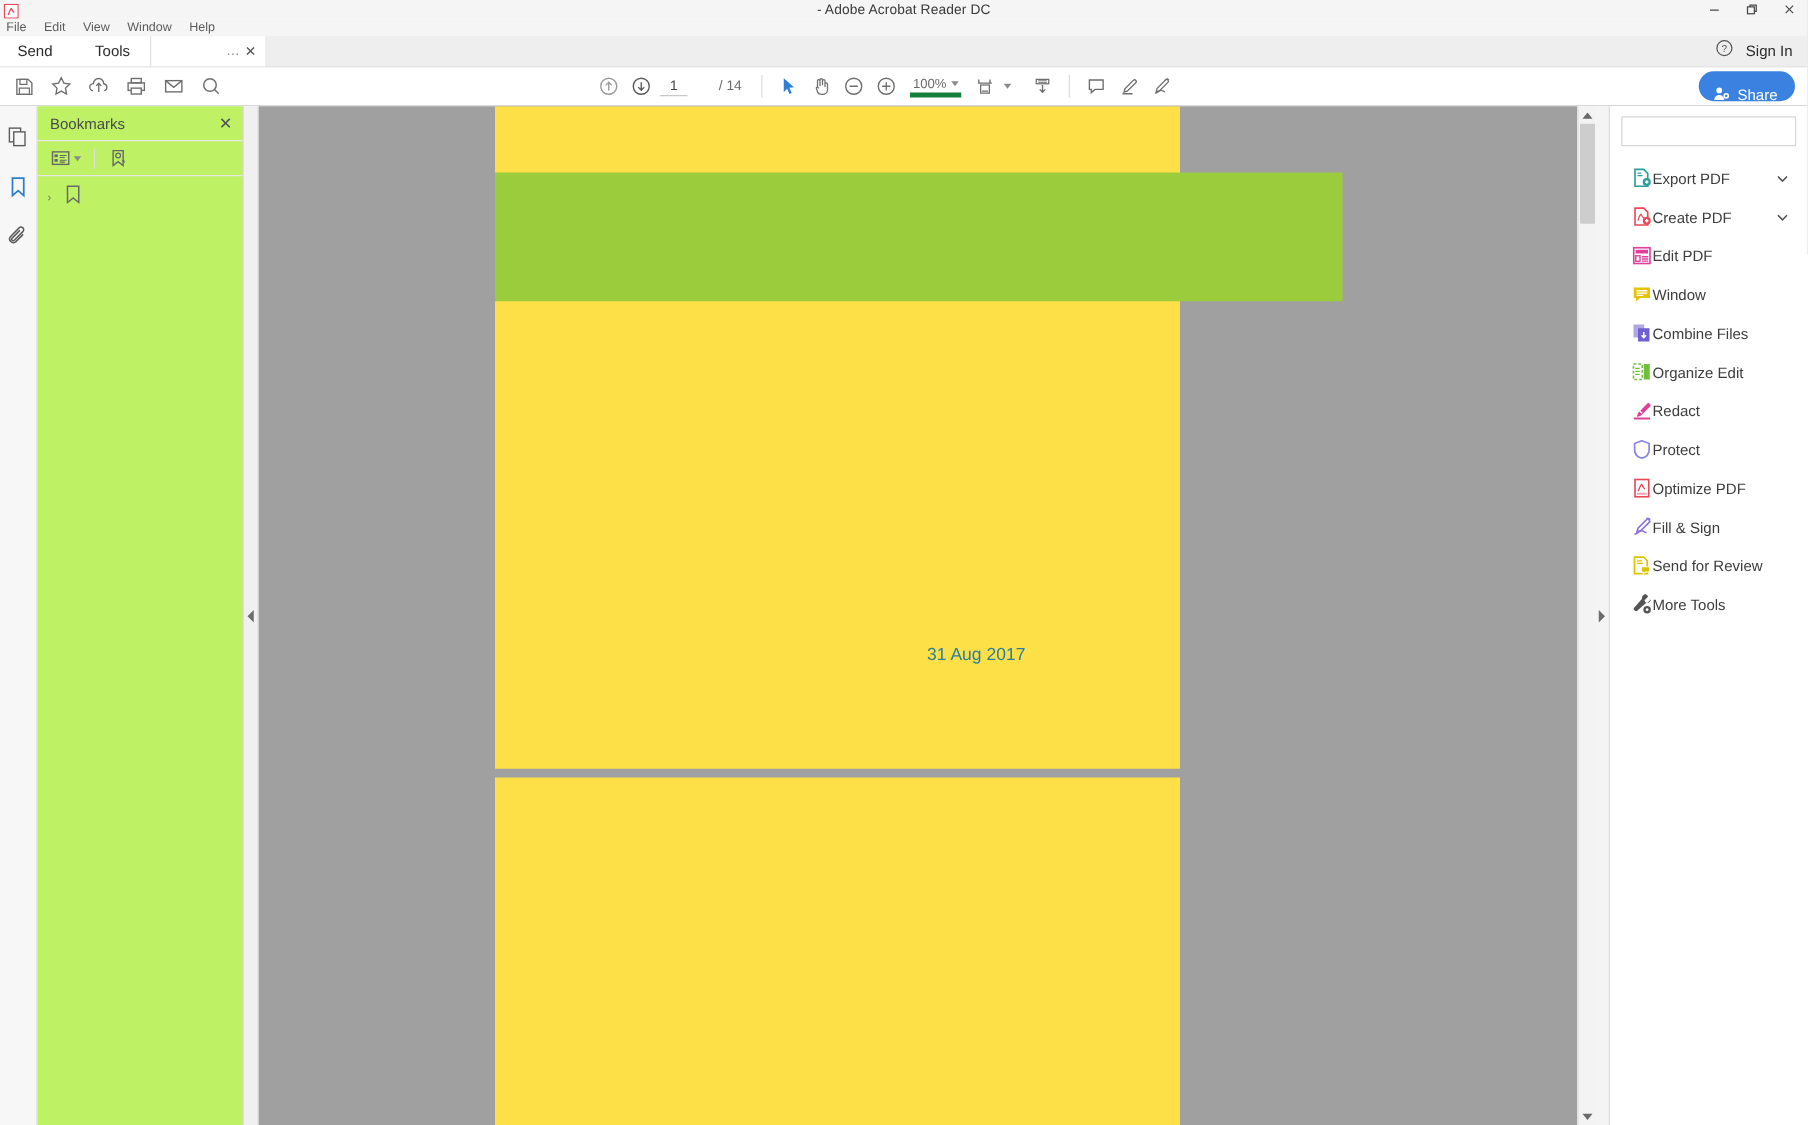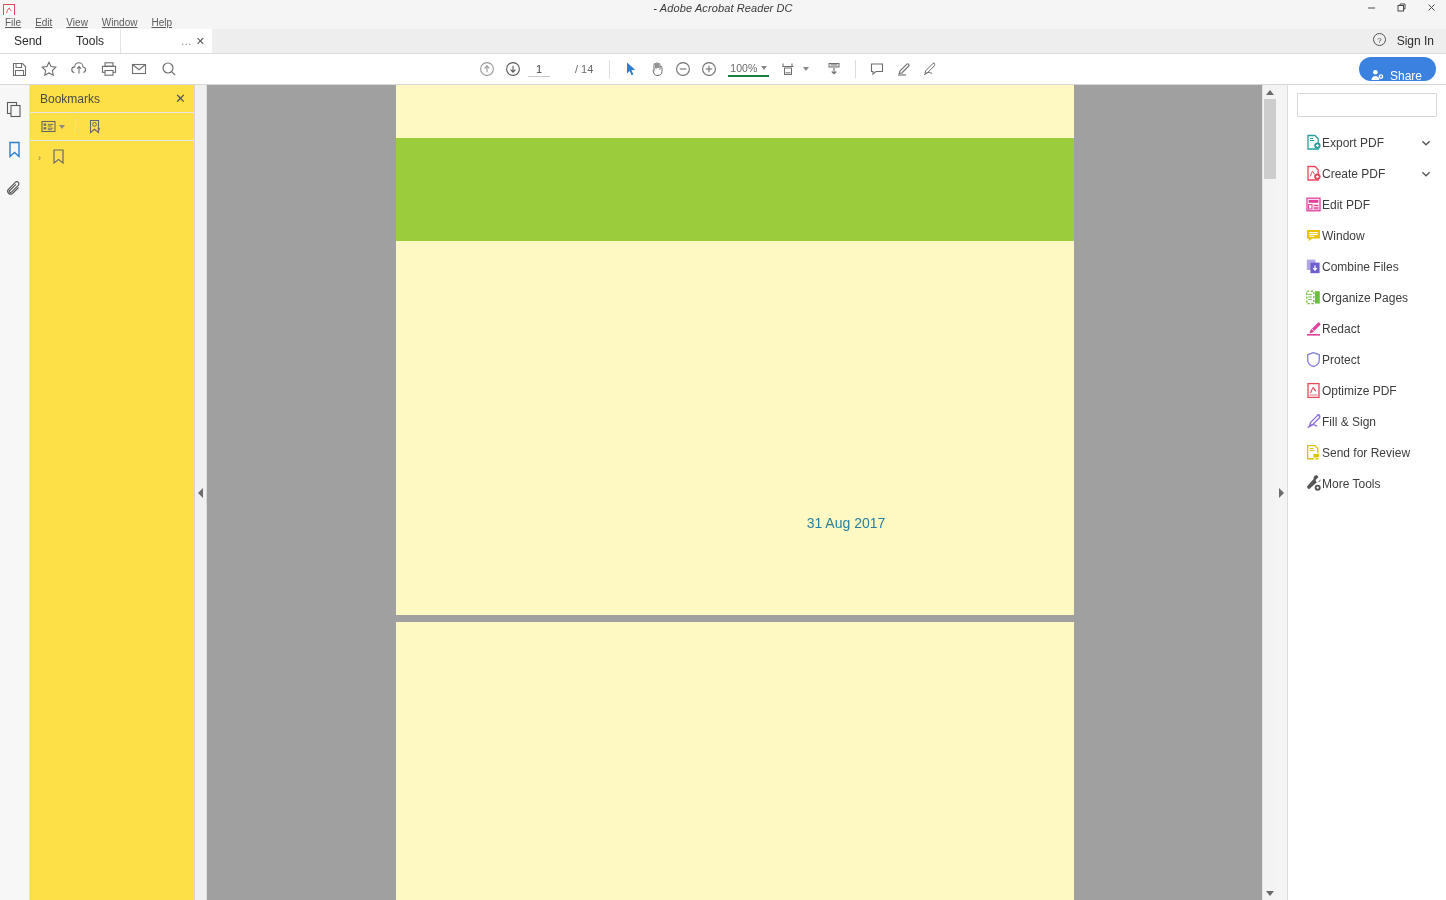--- a/index.html
+++ b/index.html
@@ -13,36 +13,36 @@
 
   
   .titlebar {
     position: absolute; left: 0; top: 0; width: 1446px; height: 15px;
     background: #f5f5f5;
     display: flex; align-items: center;
   }
   .app-logo { margin-left: 3px; width: 12px; height: 12px; display: block; }
   .title-text {
     position: absolute; left: 0; right: 0; text-align: center;
-    font-size: 11px; color: #3a3a3a; letter-spacing: .1px; font-style: italic;
+    font-size: 11px; color: #3a3a3a; letter-spacing: .1px;
   }
   .winbtns { position: absolute; right: 0; top: 0; height: 15px; display: flex; }
   .winbtn {
     width: 30px; height: 15px; display: flex; align-items: center; justify-content: center;
     color: #4a4a4a;
   }
   .winbtn svg { display: block; }
 
   
   .menubar {
     position: absolute; left: 0; top: 15px; width: 1446px; height: 14px;
     background: #f5f5f5;
     display: flex; align-items: center; padding-left: 5px; gap: 14px;
   }
-  .menuitem { font-size: 10px; color: #5b5b5b; cursor: default; text-decoration: underline; }
+  .menuitem { font-size: 10px; color: #5b5b5b; cursor: default; }
 
   
   .tabstrip {
     position: absolute; left: 0; top: 29px; width: 1446px; height: 25px;
     background: #eeeeee; border-bottom: 1px solid #dcdcdc;
     display: flex; align-items: stretch;
   }
   .navtab {
     display: flex; align-items: center; padding: 0 16px;
     font-size: 12px; color: #2b2b2b; background: #ffffff;
@@ -81,21 +81,21 @@
   }
   .pagebox {
     width: 22px; height: 15px; border: none; border-bottom: 1px solid #c8c8c8;
     text-align: center; font-size: 11px; color: #444; background: transparent;
     font-family: "Liberation Sans", sans-serif; outline: none;
   }
   .pagetotal { font-size: 11px; color: #6a6a6a; margin-left: 21px; margin-right: 6px; }
   .tb-sep { width: 1px; height: 18px; background: #dcdcdc; margin: 0 6px; }
   .zoombox {
     display: flex; align-items: center; gap: 4px; margin: 0 4px;
-    border-bottom: 2px solid #15803d; padding: 0 2px 1px 2px;
+    border-bottom: 4px solid #15803d; padding: 0 2px 1px 2px;
   }
   .zoomval { font-size: 10.5px; color: #6a6a6a; }
   .caret { width: 0; height: 0; border-left: 3.5px solid transparent;
            border-right: 3.5px solid transparent; border-top: 4px solid #8a8a8a; }
   .tb-right { position: absolute; right: 10px; display: flex; align-items: center; }
   .share-btn {
     display: flex; align-items: center; gap: 6px;
     background: #3b82e0; color: #fff; border-radius: 13px;
     height: 24px; padding: 14px 14px 0 11px; font-size: 12px;
   }
@@ -109,21 +109,21 @@
   .rail-btn { width: 24px; height: 24px; display: flex; align-items: center; justify-content: center; color: #5a5a5a; }
   .rail-btn.active { color: #2d7dd2; }
   .rail-btn.active::after {
     content: ""; position: absolute; left: 29px; width: 7px; height: 14px;
     background: #ffffff; clip-path: polygon(100% 0, 0 50%, 100% 100%);
   }
 
   
   .bm-panel {
     position: absolute; left: 30px; top: 85px; width: 165px; height: 815px;
-    background: #fde047; border-right: 1px solid #d5d5d5;
+    background: #bef264; border-right: 1px solid #d5d5d5;
   }
   .bm-head {
     height: 28px; display: flex; align-items: center; justify-content: space-between;
     padding: 0 8px 0 10px; border-bottom: 1px solid #e6e6e6;
   }
   .bm-title { font-size: 12px; color: #4a4a4a; }
   .bm-close { font-size: 13px; color: #555; }
   .bm-tools {
     height: 28px; display: flex; align-items: center; gap: 6px;
     padding-left: 10px; border-bottom: 1px solid #e6e6e6;
@@ -142,21 +142,21 @@
   }
   .lhandle .arr { width: 0; height: 0; border-top: 5px solid transparent;
     border-bottom: 5px solid transparent; border-right: 5px solid #6d6d6d; }
 
   
   .viewport {
     position: absolute; left: 207px; top: 85px; width: 1055px; height: 815px;
     background: #a0a0a0; overflow: hidden;
   }
   .page {
-    position: absolute; left: 189px; width: 678px; background: #fef9c3;
+    position: absolute; left: 189px; width: 548px; background: #fde047;
   }
   .page1 { top: 0px; height: 530px; }
   .page2 { top: 537px; height: 366px; }
   .green-banner {
     position: absolute; left: 0; top: 53px; width: 678px; height: 103px;
   }
   .doc-date {
     position: absolute; left: 0; right: 0; top: 430px;
     text-align: center; font-size: 14px;
   }
@@ -561,21 +561,21 @@
           <span class="tp-label">Combine Files</span>
         </div>
         <div class="tp-item">
           <span class="tp-ic">
             <svg width="17" height="17" viewBox="0 0 17 17">
               <rect x="1.8" y="2.2" width="7" height="12.4" fill="none" stroke="#6fbf3a" stroke-width="1.3" stroke-dasharray="2.3 1.6"></rect>
               <rect x="10" y="2.2" width="4.8" height="12.4" fill="#6fbf3a"></rect>
               <path d="M3.2 5.6h3.6M3.2 8h3.6M3.2 10.4h3.6" stroke="#6fbf3a" stroke-width="1"></path>
             </svg>
           </span>
-          <span class="tp-label">Organize Pages</span>
+          <span class="tp-label">Organize Edit</span>
         </div>
         <div class="tp-item">
           <span class="tp-ic">
             <svg width="17" height="17" viewBox="0 0 17 17">
               <path d="M13.6 1.9l1.5 1.5c.5.5.5 1.2 0 1.7l-7.5 7.5-3.2.9 1-3.2 7.5-7.5c.5-.5 1.2-.5 1.7 0z" fill="#e0409a"></path>
               <path d="M6.4 8.4l2.2 2.2" stroke="#fff" stroke-width="1"></path>
               <rect x="2" y="14" width="13" height="1.6" fill="#e0409a"></rect>
             </svg>
           </span>
           <span class="tp-label">Redact</span>

